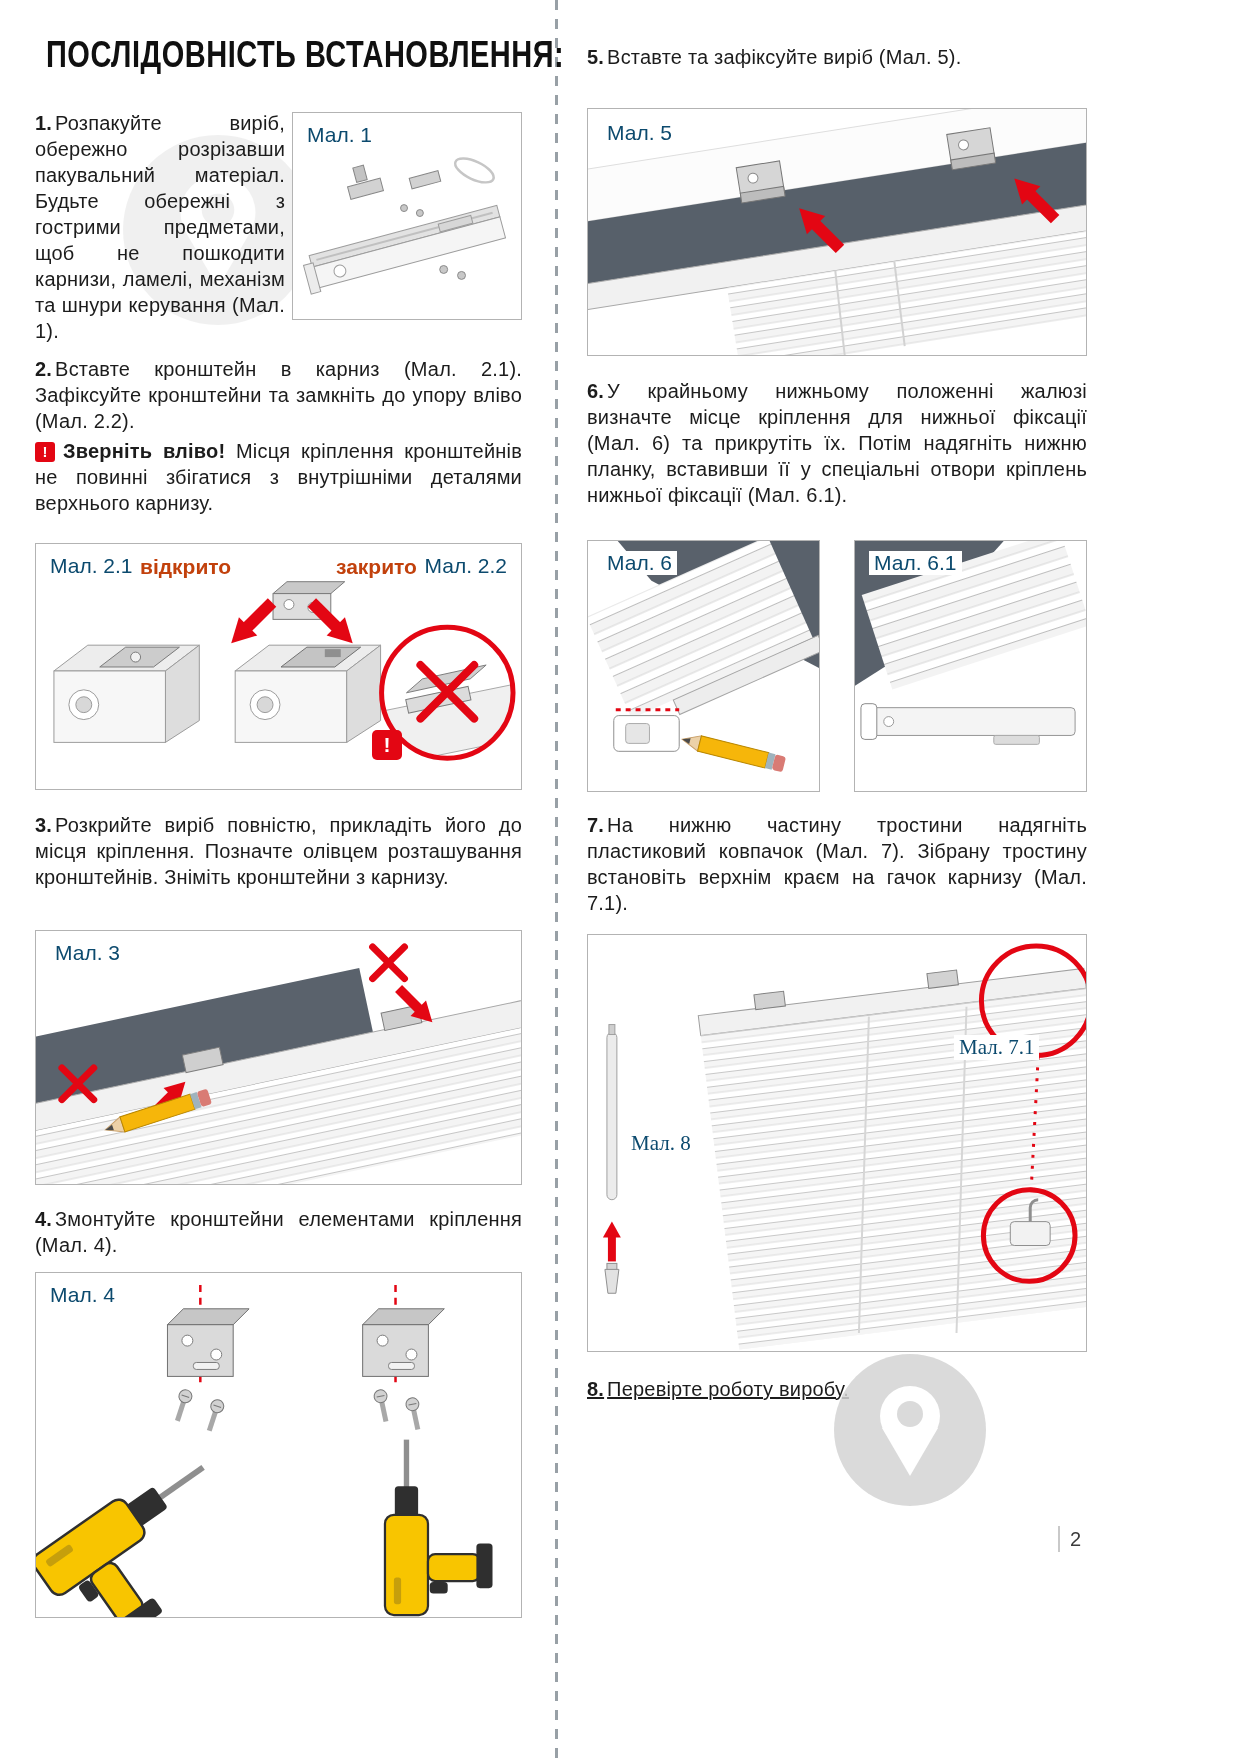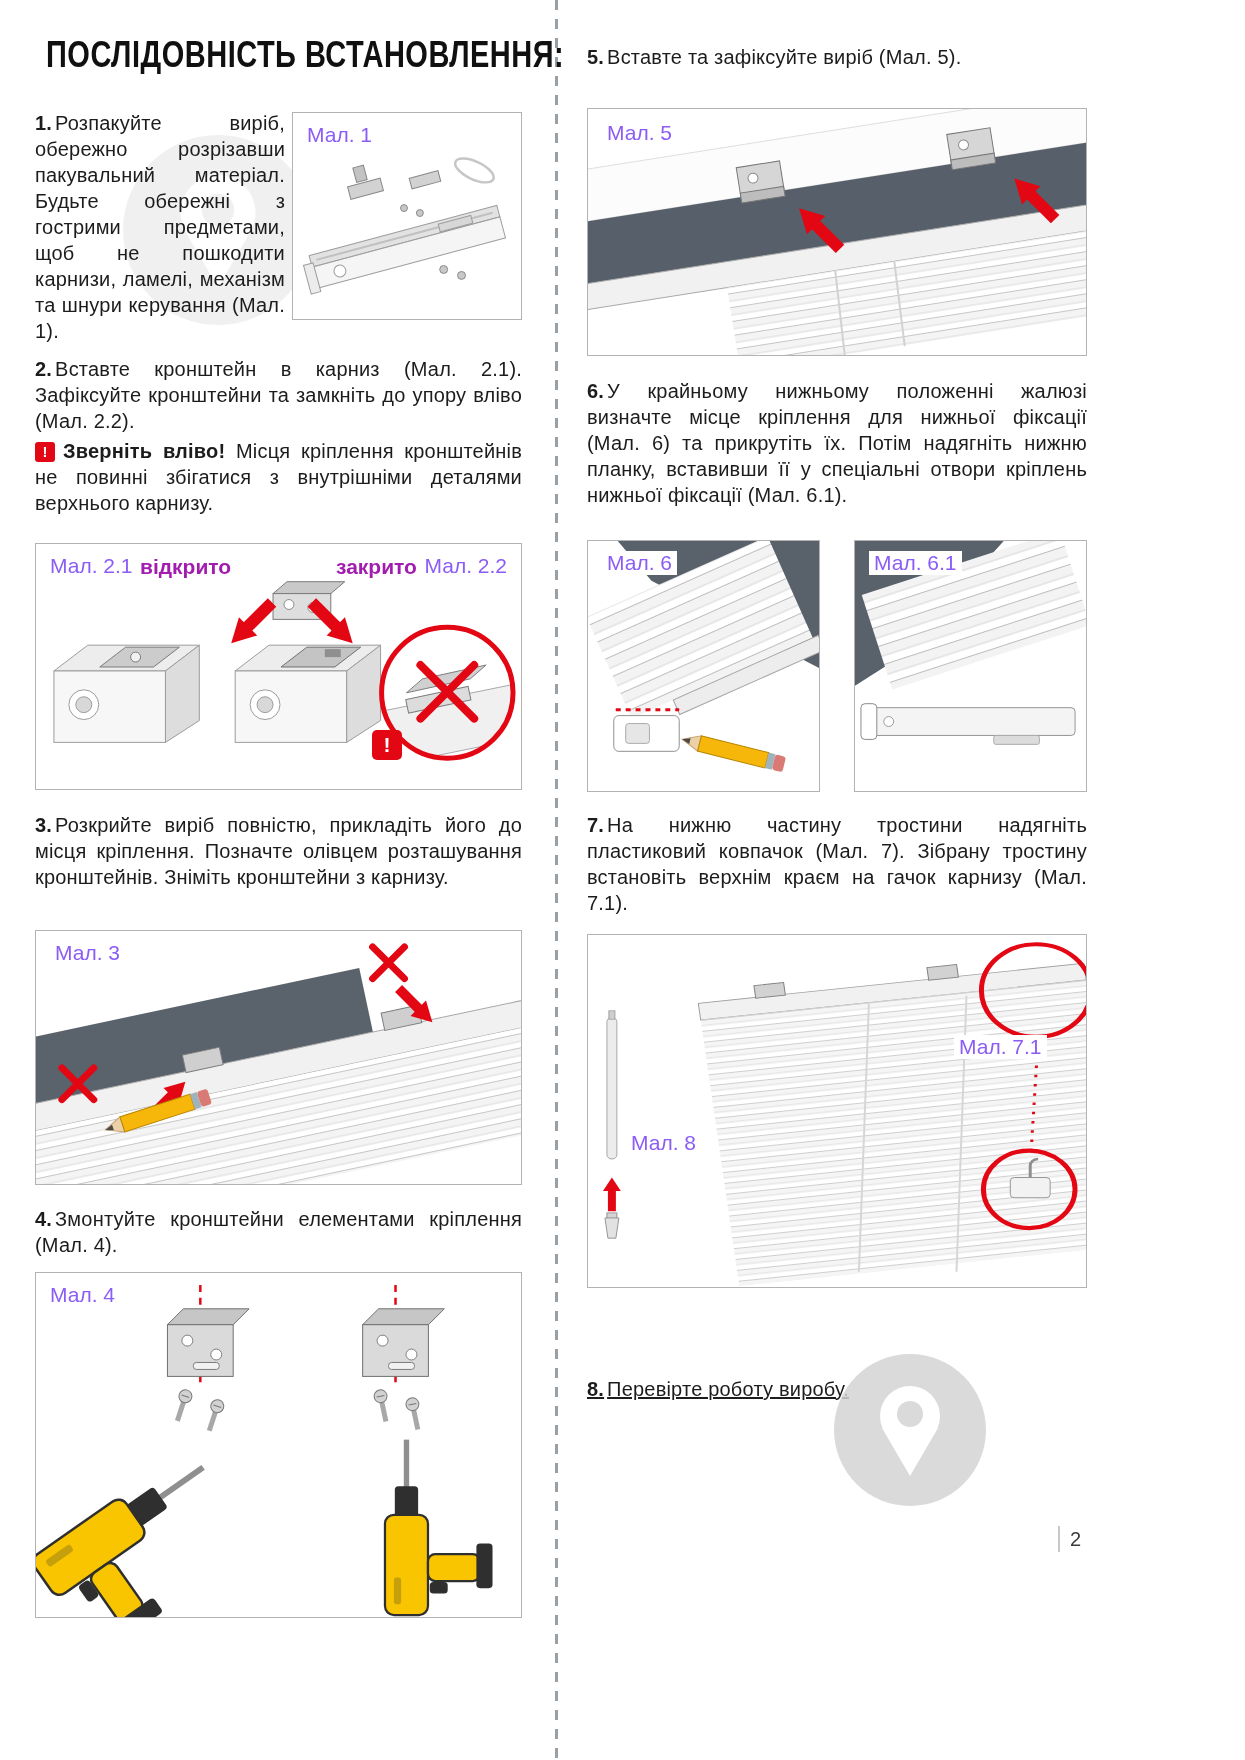--- a/index.html
+++ b/index.html
@@ -14,23 +14,23 @@
     background:repeating-linear-gradient(to bottom, #98a0a6 0 10px, transparent 10px 19px);
   }
   .title {
     font-size:29px; font-weight:700; letter-spacing:0.5px; white-space:nowrap;
     transform:scaleY(1.25); transform-origin:left top; color:#101010;
   }
   .step { font-size:20px; line-height:26px; text-align:justify; color:#1c1c1c; letter-spacing:0.2px; z-index:2; }
   .step .num { font-weight:700; padding-right:3px; }
   .figbox { border:1px solid #b3b3b3; background:#ffffff; z-index:1; }
   .figbox svg { position:absolute; left:0; top:0; width:100%; height:100%; }
-  .figlabel { position:absolute; font-size:21px; color:#8b5cf6; z-index:3; }
+  .figlabel { position:absolute; font-size:21px; color:#0c4a6e; z-index:3; }
   .figchip { background:#ffffff; padding:0 5px;text-align:center; }
-  .redlabel { position:absolute; font-size:21px; font-weight:700; color:#a21caf; z-index:3; }
+  .redlabel { position:absolute; font-size:21px; font-weight:700; color:#c2410c; z-index:3; }
   .warn-icon {
     display:inline-block; width:20px; height:20px; background:#e30613; color:#fff;
     font-weight:700; text-align:center; line-height:20px; border-radius:3px;
     font-size:15px; margin-right:8px; vertical-align:1px;
   }
   .warn-label { font-weight:700; }
   .exclaim-badge {
     position:absolute; width:30px; height:30px; border-radius:5px; background:#e30613;
     color:#ffffff; font-weight:700; font-size:21px; line-height:30px; text-align:center; z-index:4;
   }
@@ -348,21 +348,21 @@
         <rect x="14" y="168" width="208" height="28" rx="4" fill="#f4f4f4" stroke="#949494"></rect>
         <rect x="6" y="164" width="16" height="36" rx="4" fill="#ffffff" stroke="#8a8a8a"></rect>
         <circle cx="34" cy="182" r="5" fill="#ffffff" stroke="#999999"></circle>
         <rect x="140" y="196" width="46" height="9" rx="2" fill="#dcdcdc" stroke="#ababab"></rect>
       </g>
     </svg>
   </div>
 
   <p class="abs step" style="left:587px;top:812px;width:500px;"><span class="num">7.</span><span>На нижню частину тростини надягніть пластиковий ковпачок (Мал. 7). Зібрану тростину встановіть верхнім краєм на гачок карнизу (Мал. 7.1).</span></p>
 
-  <div class="abs figbox" style="left:587px;top:934px;width:500px;height:354px;">
+  <div class="abs figbox" style="left:587px;top:934px;width:500px;height:418px;font-family:Liberation Serif, serif;">
     <div class="figlabel figchip" style="left:366px;top:100px;">Мал. 7.1</div>
     <div class="figlabel figchip" style="left:38px;top:196px;">Мал. 8</div>
     <svg viewBox="0 0 500 418" preserveAspectRatio="none">
       <defs>
         <pattern id="pslat7" width="24" height="13" patternUnits="userSpaceOnUse">
           <rect width="24" height="13" fill="#ffffff"></rect>
             <rect width="24" height="7" fill="#f5f5f5"></rect>
           <line x1="0" y1="0.5" x2="24" y2="0.5" stroke="#c8c8c8"></line>
             <line x1="0" y1="7" x2="24" y2="7" stroke="#dcdcdc"></line>
         </pattern>

